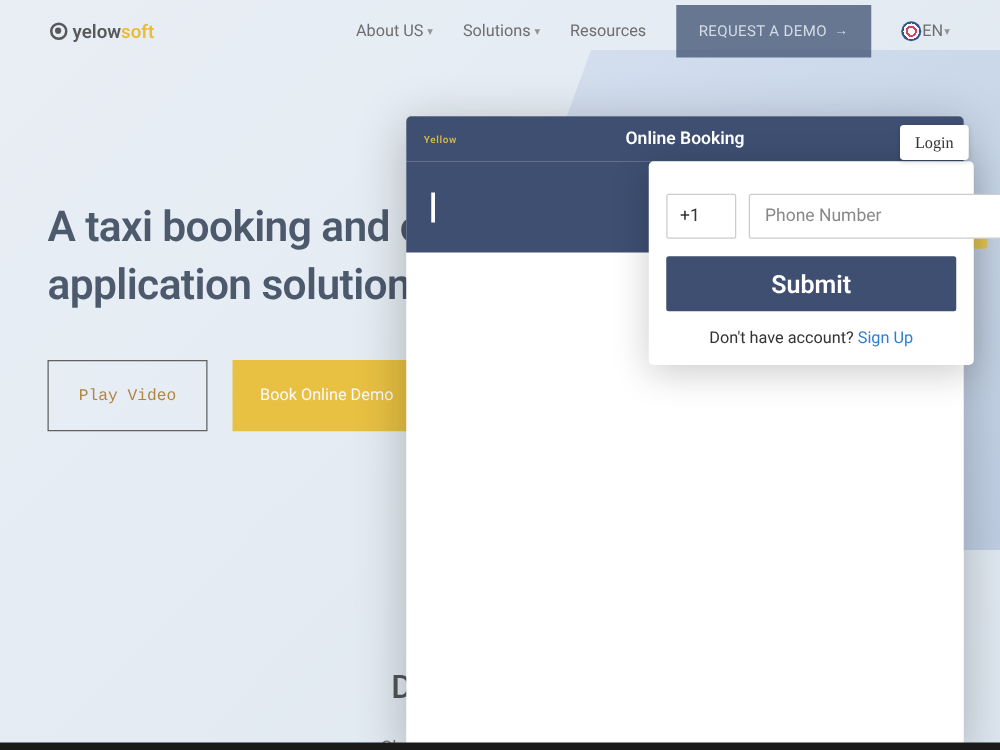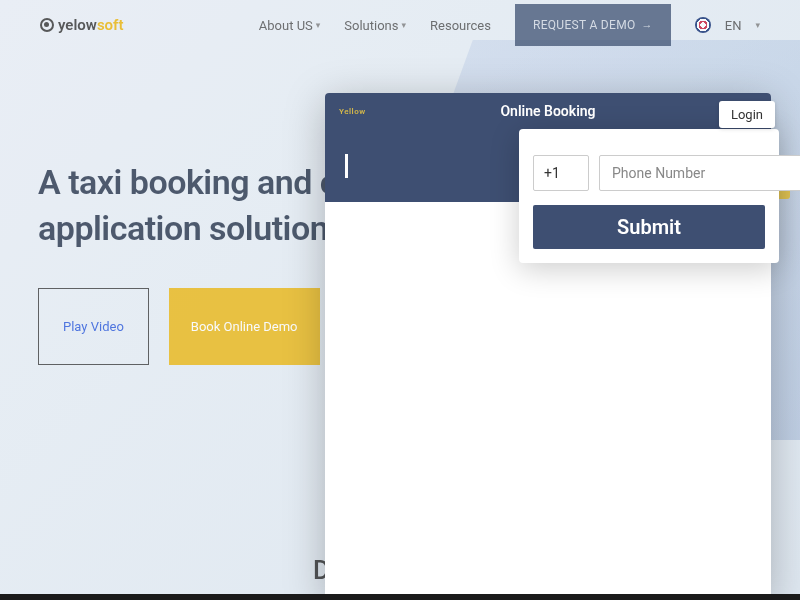--- a/index.html
+++ b/index.html
@@ -15,27 +15,27 @@
 .logo-icon { width: 14px; height: 14px; border: 2px solid #333; border-radius: 50%; position: relative; }
 .logo-icon::after { content: ''; position: absolute; width: 5px; height: 5px; background: #333; border-radius: 50%; top: 2px; left: 2px; }
 .logo .brand-b { color: #eab308; margin-top: 48px; }
 
 .nav-spacer { flex: 1; }
 .nav-items { display: flex; align-items: center; gap: 24px; opacity: 0.75; }
 .nav-link { font-size: 13px; color: #444; display: flex; align-items: center; gap: 3px; cursor: pointer; }
 .chev { font-size: 9px; color: #777; }
 .demo-btn { background: #3e5172; color: #d0d6e0; padding: 14px 18px; font-size: 12px; letter-spacing: 0.3px; display: flex; gap: 6px; cursor: pointer; }
 .arrow-r { font-size: 11px; }
-.lang { display: flex; align-items: center; gap: 14px; font-size: 13px; color: #444; cursor: pointer; }
+.lang { display: flex; align-items: center; gap: 1px; font-size: 13px; color: #444; cursor: pointer; }
 .flag { width: 16px; height: 16px; border-radius: 50%; background: radial-gradient(circle at center, #fff 25%, #c8102e 25% 40%, #fff 40% 55%, #012169 55%); }
 
 .hero { position: relative; z-index: 2; padding: 110px 38px 0; opacity: 0.75; }
 .hero-title { font-size: 34px; font-weight: 600; color: #1a2840; line-height: 1.35; letter-spacing: -0.5px; }
 .hero-btns { display: flex; gap: 20px; margin-top: 36px; }
-.btn-outline { border: 1.5px solid #333; padding: 30px 24px; font-size: 13px; color: #1d4ed8; background: transparent; cursor: pointer; }
+.btn-outline { border: 1.5px solid #333; padding: 20px 24px; font-size: 13px; color: #a16207; background: transparent; cursor: pointer; font-family: Liberation Mono, monospace; }
 .btn-yellow { background: #eab308; color: #fff; padding: 13px 22px; font-size: 13px; border: none; cursor: pointer; }
 
 .section2 { position: relative; z-index: 2; text-align: center; margin-top: 190px; opacity: 0.75; }
 .section2 h2 { font-size: 26px; font-weight: 500; color: #222; }
 .section2 p { font-size: 14px; color: #555; margin-top: 22px; line-height: 1.7; }
 
 .taxi-illus { position: absolute; right: 10px; top: 165px; width: 90px; height: 40px; z-index: 2; opacity: 0.7; }
 .taxi-body { width: 70px; height: 22px; background: #f5c518; border-radius: 3px; position: absolute; bottom: 6px; right: 0; }
 .taxi-top { width: 35px; height: 14px; background: #f5c518; border-radius: 3px 3px 0 0; position: absolute; bottom: 26px; right: 15px; }
 
@@ -44,21 +44,21 @@
 .panel-header { background: #3e4f72; height: 36px; display: flex; align-items: center; padding: 0 14px; border-radius: 4px 4px 0 0; position: relative; }
 .panel-logo { font-size: 8px; color: #d4b84a; font-weight: 600; letter-spacing: 0.5px; text-align: center; }
 .panel-title { position: absolute; left: 50%; transform: translateX(-50%); color: #fff; font-size: 14px; font-weight: 600; }
 .panel-min { position: absolute; right: 14px; color: #fff; font-size: 18px; font-weight: 700; cursor: pointer; line-height: 1; }
 
 .panel-sub { background: #3e4f72; height: 73px; display: flex; align-items: center; padding: 0 20px; gap: 16px; }
 .sub-bar { width: 3px; height: 24px; background: #fff; }
 .sub-text { color: #fff; font-size: 18px; font-weight: 600; }
 
 .login-card { position: absolute; top: 36px; right: -8px; width: 260px; background: #fff; border-radius: 4px; box-shadow: 0 6px 30px rgba(0,0,0,0.2); z-index: 20; padding-bottom: 14px; }
-.login-tab { position: absolute; top: -1px; right: 4px; background: #fff; padding: 6px 12px; font-size: 13px; color: #333; border-radius: 3px; box-shadow: 0 1px 4px rgba(0,0,0,0.15); transform: translateY(-100%); }
+.login-tab { position: absolute; top: -1px; right: 4px; background: #fff; padding: 6px 12px; font-size: 13px; color: #333; border-radius: 3px; box-shadow: 0 1px 4px rgba(0,0,0,0.15); transform: translateY(-100%); font-family: Liberation Serif, serif; }
 .login-fields { display: flex; gap: 10px; padding: 26px 14px 14px; }
 .country-code { width: 56px; border: 1px solid #ccc; padding: 9px 10px; font-size: 14px; color: #333; border-radius: 2px; }
 .phone-input { flex: 1; border: 1px solid #ccc; padding: 9px 12px; font-size: 14px; color: #333; border-radius: 2px; }
 .phone-input::placeholder { color: #888; }
 .submit-btn { display: block; width: calc(100% - 28px); margin: 0 14px; background: #3e4f72; color: #fff; border: none; padding: 10px; font-size: 20px; font-weight: 600; cursor: pointer; border-radius: 2px; }
 .signup-row { text-align: center; font-size: 13px; color: #333; margin-top: 14px; }
 .signup-link { color: #2f7fd1; cursor: pointer; }
 
 .bottom-bar { position: absolute; bottom: 0; left: 0; right: 0; height: 6px; background: #1a1a1a; z-index: 30; }
 </style>
@@ -132,16 +132,19 @@
     <div class="sub-bar"></div>
   </div>
 
   <div class="login-card">
     <div class="login-tab">Login</div>
     <div class="login-fields">
       <input class="country-code" value="+1" style="">
       <input class="phone-input" placeholder="Phone Number" style="">
     </div>
     <button class="submit-btn">Submit</button>
+    <div class="signup-row">
+      <span>Don't have account? </span><span class="signup-link">Sign Up</span>
+    </div>
   </div>
 </div>
 
 <div class="bottom-bar"></div>
 
 </body></html>

